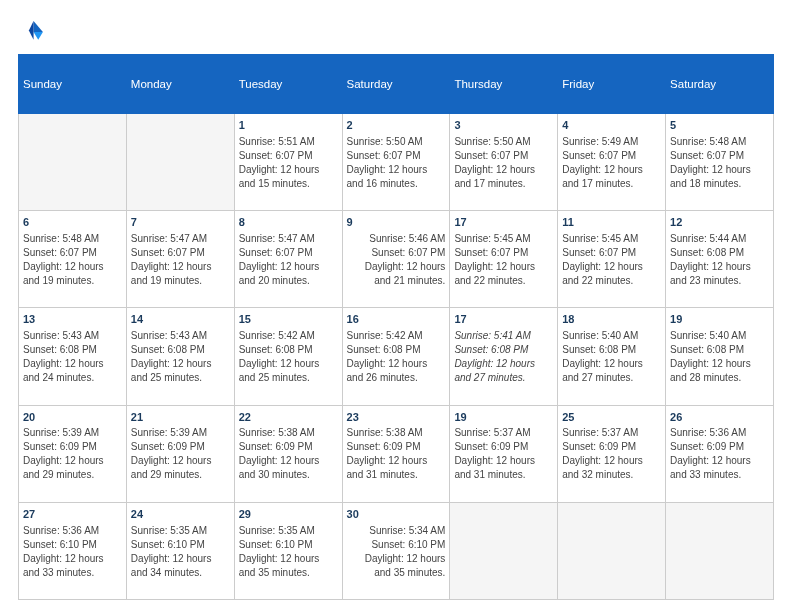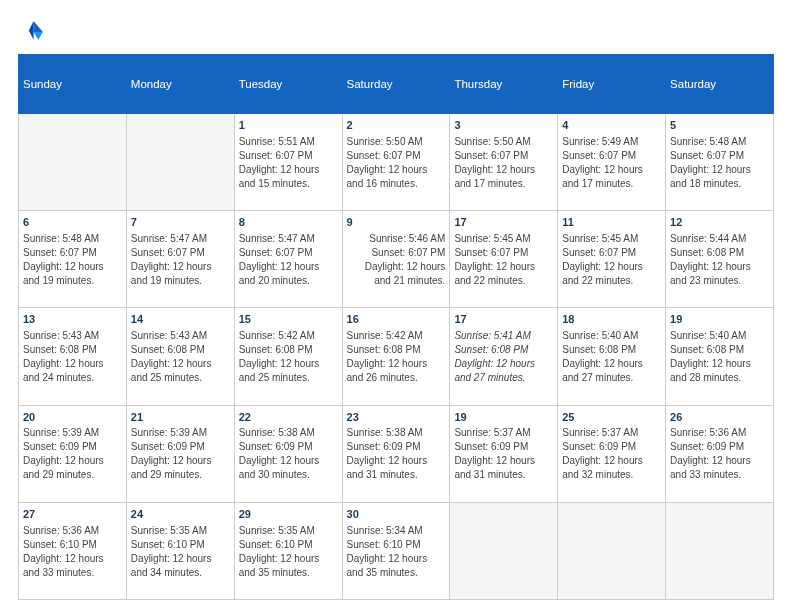--- a/index.html
+++ b/index.html
@@ -342,21 +342,21 @@
           </td>
           <td>
             <span class="day-num">29</span>
             <div class="day-info" style="white-space: pre-line;">Sunrise: 5:35 AM
 Sunset: 6:10 PM
 Daylight: 12 hours
 and 35 minutes.</div>
           </td>
           <td>
             <span class="day-num">30</span>
-            <div class="day-info" style="white-space: pre-line;">Sunrise: 5:34 AM
+            <div class="day-info" style="white-space: pre-line; text-align: right;">Sunrise: 5:34 AM
 Sunset: 6:10 PM
 Daylight: 12 hours
 and 35 minutes.</div>
           </td>
           <td class="empty"></td>
           <td class="empty"></td>
           <td class="empty"></td>
         </tr>
       </tbody>
   </table>

